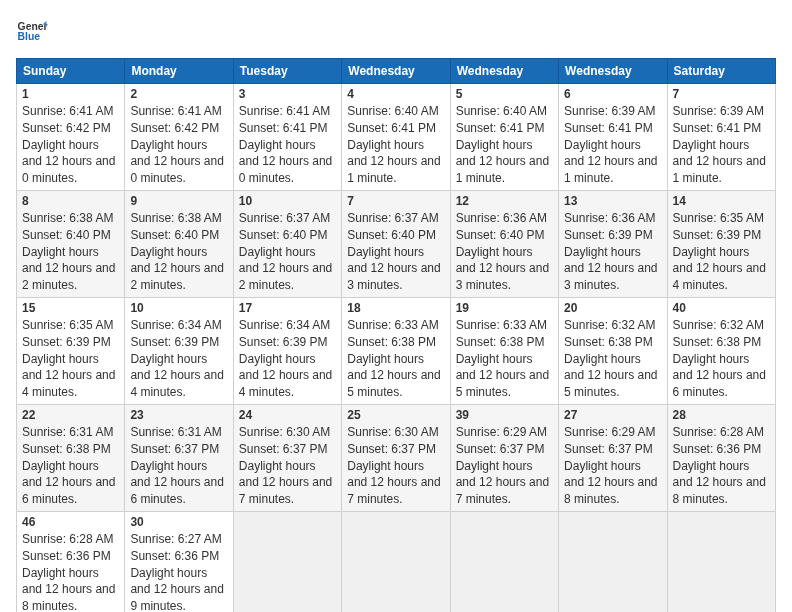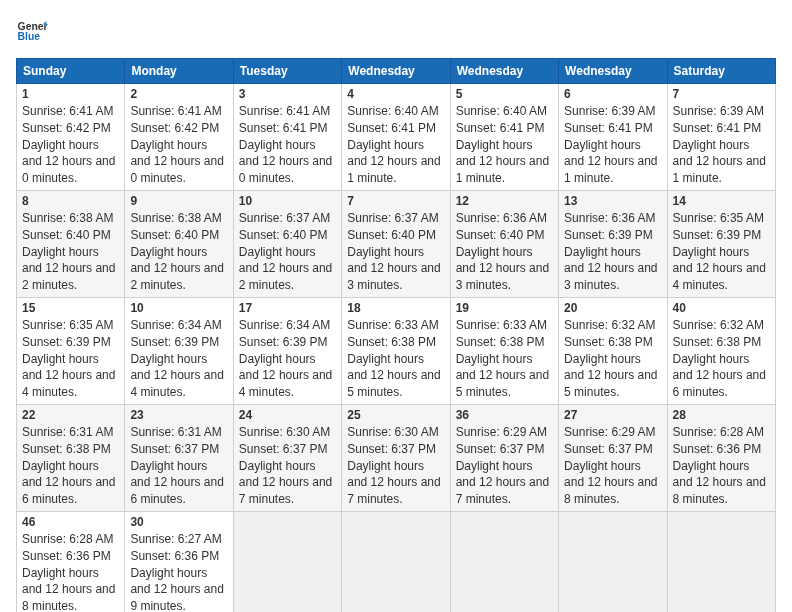--- a/index.html
+++ b/index.html
@@ -341,21 +341,21 @@
           <td>
         <span class="day-num">25</span>
         <div class="cell-content">
           <span>Sunrise: 6:30 AM</span><br>
           <span>Sunset: 6:37 PM</span><br>
           <span>Daylight hours</span><br>
           <span>and 12 hours and 7 minutes.</span>
         </div>
       </td>
           <td>
-        <span class="day-num">36</span>
+        <span class="day-num">39</span>
         <div class="cell-content">
           <span>Sunrise: 6:29 AM</span><br>
           <span>Sunset: 6:37 PM</span><br>
           <span>Daylight hours</span><br>
           <span>and 12 hours and 7 minutes.</span>
         </div>
       </td>
           <td>
         <span class="day-num">27</span>
         <div class="cell-content">

